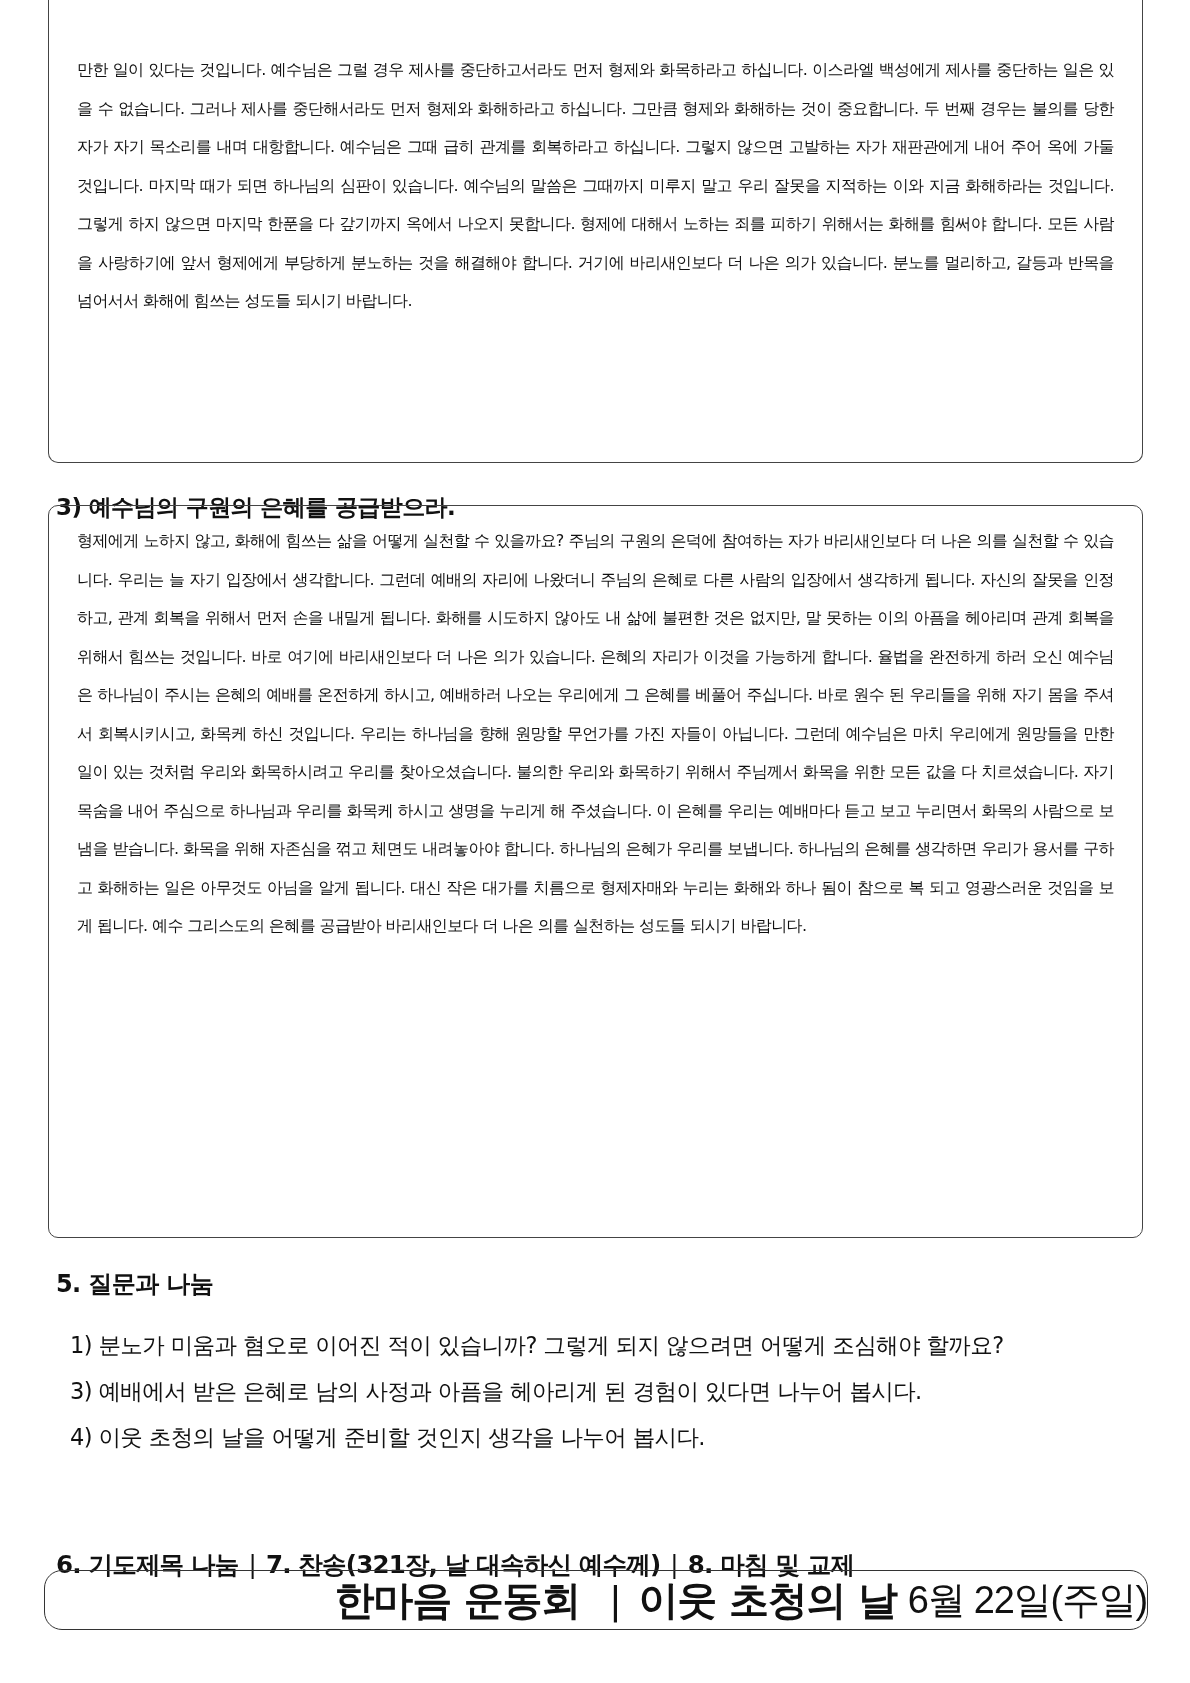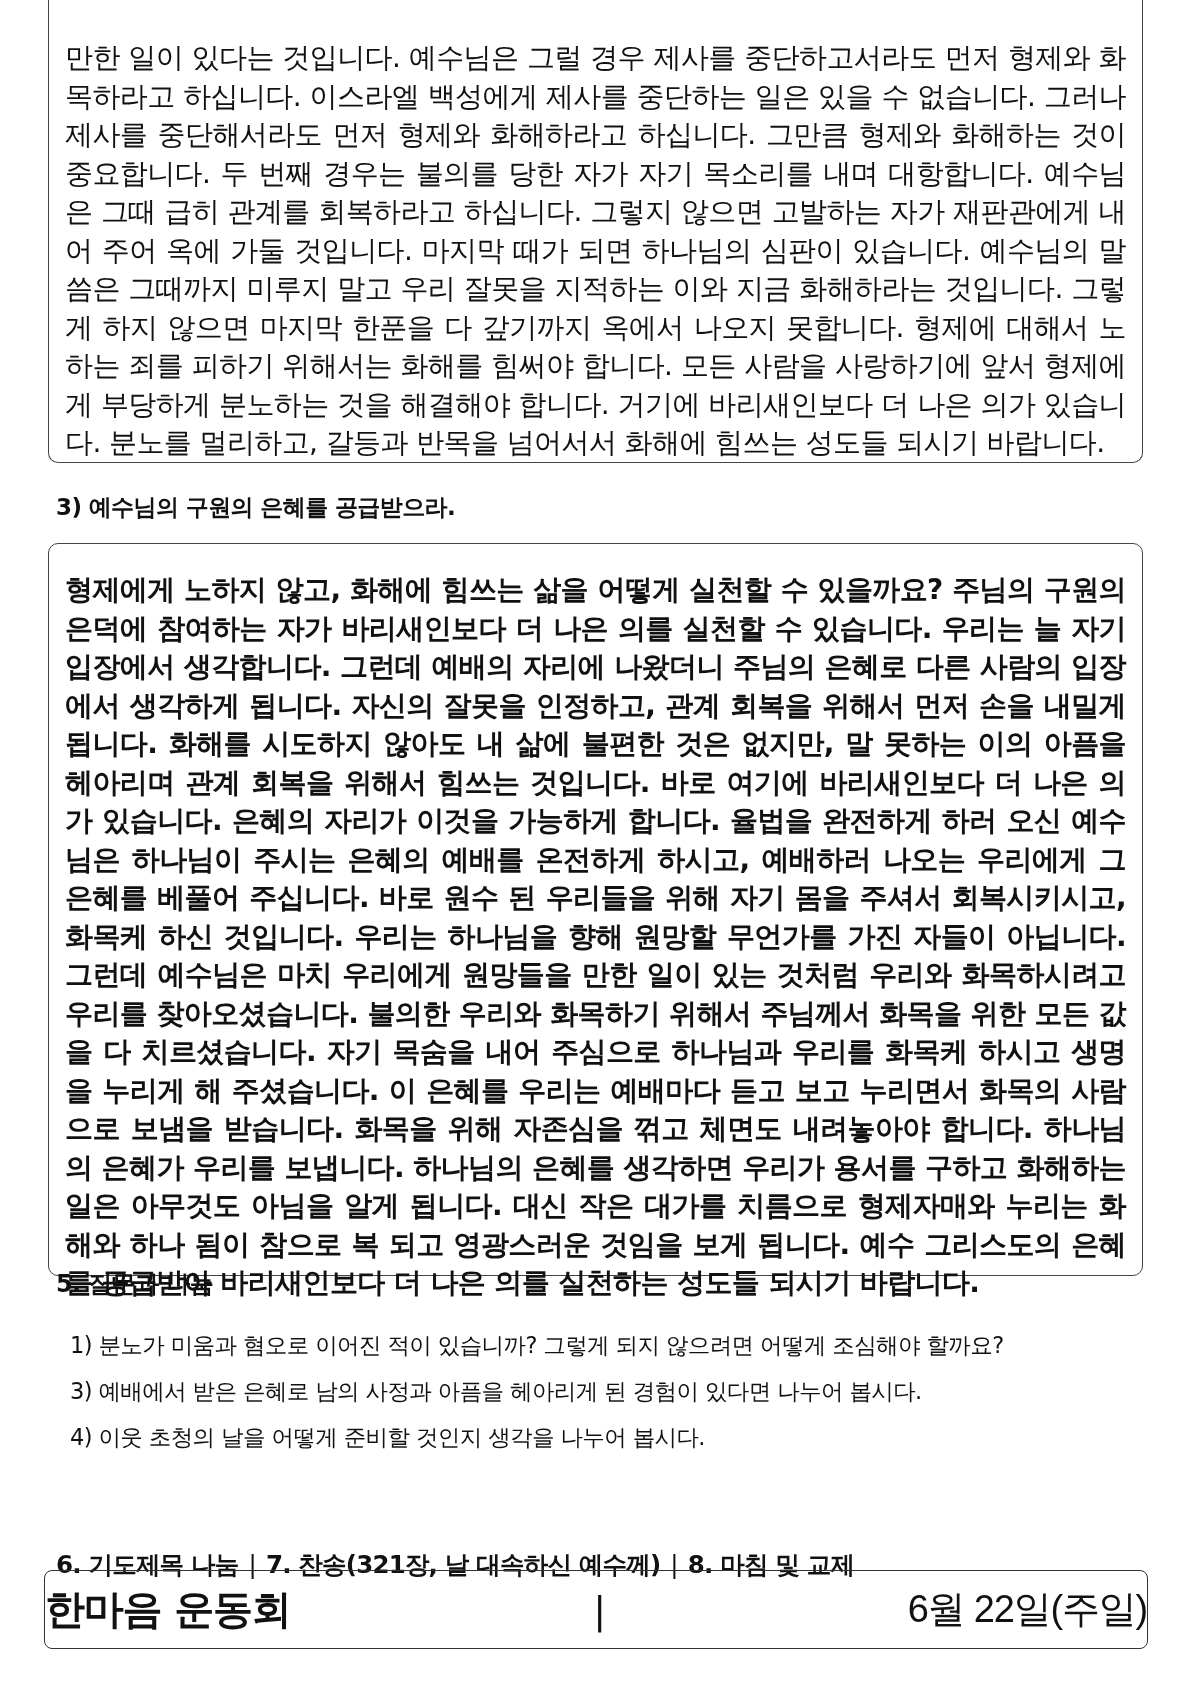--- a/index.html
+++ b/index.html
@@ -16,44 +16,43 @@
       color: #111111;
     }
     .box {
       position: absolute;
       border: 1.5px solid #444444;
       border-radius: 10px;
       box-sizing: border-box;
       padding: 0 12px;
     }
     .box p {
-      margin: 4px;
-      font-size: 28px;
+      margin: 16px;
+      font-size: 16px;
       line-height: 38.5px;
       text-align: justify;
       letter-spacing: -0.6px;
       word-spacing: 0px;
     }
     #box-top {
       left: 48px;
       top: -12px;
       width: 1095px;
       height: 475px;
       border-top: none;
       border-top-left-radius: 0;
       border-top-right-radius: 0;
       padding-top: 47px;
     }
     #box-mid {
       left: 48px;
-      top: 543px;
+      top: 505px;
       width: 1095px;
       height: 733px;
-      padding-top: 23px;
-      font-weight: bold;
+      padding-top: 0;
     }
     .section-heading {
       position: absolute;
       left: 56px;
       font-weight: bold;
       font-size: 23px;
       letter-spacing: -0.6px;
       margin: 0;
     }
     #heading-3 { top: 492px; }
@@ -83,27 +82,27 @@
     }
     .order-line .sep {
       font-weight: normal;
       padding: 0 10px;
     }
     #banner {
       position: absolute;
       left: 44px;
       top: 1570px;
       width: 1104px;
-      height: 79px;
+      height: 60px;
       border: 1.5px solid #333333;
-      border-radius: 8px;
+      border-radius: 18px;
       box-sizing: border-box;
       display: flex;
       align-items: center;
-      justify-content: space-between;
+      justify-content: flex-end;
       white-space: nowrap;
       font-size: 38px;
       letter-spacing: -1.2px;
     }
     #banner .strong {
       font-weight: bold;
       font-size: 40px;
     }
     #banner .light {
       font-weight: normal;
@@ -133,14 +132,14 @@
   <li>1)  분노가 미움과 혐오로 이어진 적이 있습니까? 그렇게 되지 않으려면 어떻게 조심해야 할까요?</li>
   <li>3)  예배에서 받은 은혜로 남의 사정과 아픔을 헤아리게 된 경험이 있다면 나누어 봅시다.</li>
   <li>4)  이웃 초청의 날을 어떻게 준비할 것인지 생각을 나누어 봅시다.</li>
 </ul>
 
 <div class="order-line">
   <span>6. 기도제목 나눔</span><span class="sep">|</span><span>7. 찬송(321장, 날 대속하신 예수께)</span><span class="sep">|</span><span>8. 마침 및 교제</span>
 </div>
 
 <div id="banner">
-  <span class="strong">한마음 운동회</span>&nbsp;<span class="bar">|</span>&nbsp;<span class="light">6월 22일(주일)</span>
+  <span class="strong">한마음 운동회</span>&nbsp;<span class="bar">|</span><span class="strong">이웃 초청의 날</span>&nbsp;<span class="light">6월 22일(주일)</span>
 </div>
 
 </body></html>

